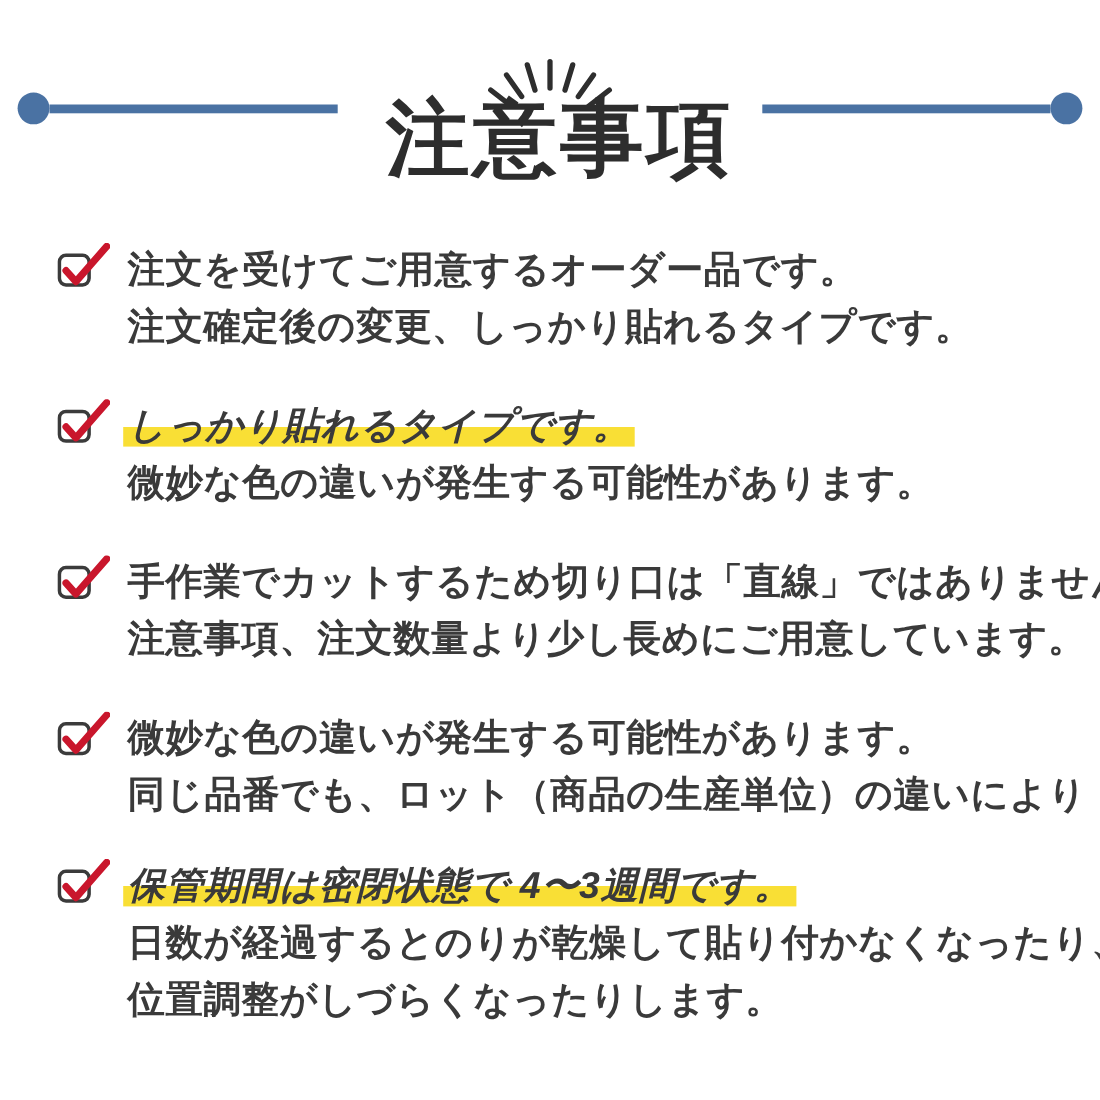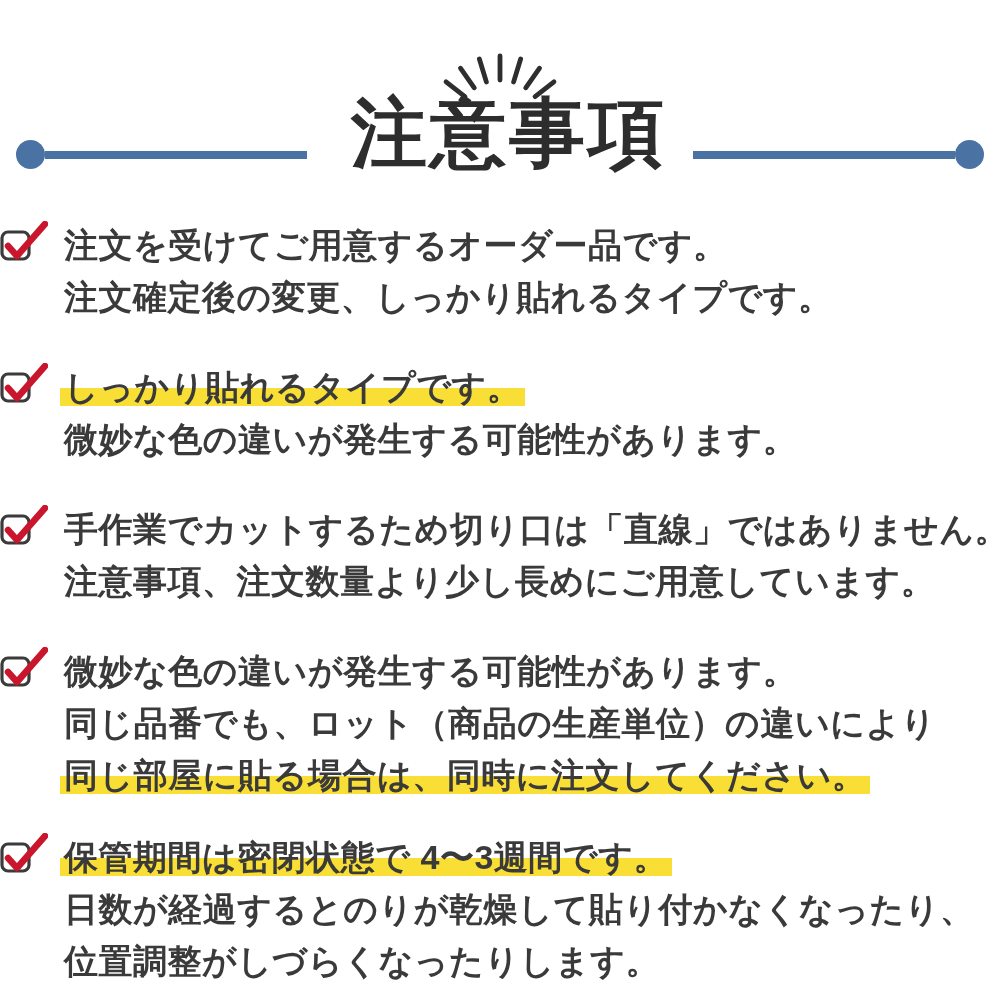--- a/index.html
+++ b/index.html
@@ -18,41 +18,43 @@
     position:relative;
     width:1000px;height:1000px;
     margin:0 auto;
     background:var(--page-bg);
     overflow:hidden;
   }
   
   .burst{display:block;margin:8px auto 0;}
   .burst line{stroke:#2e2e2e;stroke-width:5;stroke-linecap:round;}
   .title-row{
-    display:flex;align-items:flex-end;
+    display:flex;align-items:flex-start;
     padding:0 16px;
     margin-top:-14px;
+    font-family:Liberation Mono, monospace;
   }
   .rule{flex:1;display:flex;align-items:center;transform:translateY(-6px);}
   .rule .bar{flex:1;height:8px;background:var(--accent-blue);}
   .rule .dot{width:29px;height:29px;border-radius:50%;background:var(--accent-blue);flex:0 0 auto;}
   .page-title{
     font-size:76px;
     font-weight:900;
     letter-spacing:3px;
     color:var(--title-color);
     margin:0 26px 0 44px;
     line-height:1.12;
     white-space:nowrap;
   }
   
   .list{margin-top:44px;}
   .item{
     display:flex;
     align-items:flex-start;
+    padding-left:52px;
     margin-bottom:38px;
   }
   .item.tight{margin-bottom:30px;}
   .item:last-child{margin-bottom:0;}
   .checkbox{flex:0 0 48px;margin-top:2px;margin-right:16px;}
   .checkbox rect{fill:none;stroke:var(--checkbox-border);stroke-width:3.2px;}
   .checkbox path{fill:none;stroke:var(--check-red);stroke-width:6.5px;stroke-linecap:round;stroke-linejoin:round;}
   .lines{flex:1;}
   .line{
     display:block;
@@ -60,20 +62,21 @@
     font-weight:700;
     line-height:52px;
     letter-spacing:0.5px;
     color:var(--text-color);
     white-space:nowrap;
   }
   .line .hl{
     background-image:linear-gradient(to bottom, transparent 52%, var(--highlight-yellow) 52%);
     padding:0 4px;
     margin:17px -4px;
+    font-style:italic;
   }
 </style>
 </head>
 <body>
 
 <div class="page">
 
   <header>
     <svg class="burst" width="172" height="96" viewBox="0 0 172 100" aria-hidden="true">
       <line x1="49.5" y1="92.3" x2="29.8" y2="76.9"></line>
@@ -134,21 +137,20 @@
     </div>
 
     <div class="item tight">
       <svg class="checkbox" width="48" height="44" viewBox="0 0 48 44" aria-hidden="true">
         <rect x="2" y="11" width="27" height="27" rx="6"></rect>
         <path d="M8 25 L17 35 L45 3"></path>
       </svg>
       <div class="lines">
         <span class="line"><span>微妙な色の違いが発生する可能性があります。</span></span>
         <span class="line"><span>同じ品番でも、ロット（商品の生産単位）の違いにより</span></span>
-        <span class="line"><span class="hl">同じ部屋に貼る場合は、同時に注文してください。</span></span>
       </div>
     </div>
 
     <div class="item">
       <svg class="checkbox" width="48" height="44" viewBox="0 0 48 44" aria-hidden="true">
         <rect x="2" y="11" width="27" height="27" rx="6"></rect>
         <path d="M8 25 L17 35 L45 3"></path>
       </svg>
       <div class="lines">
         <span class="line"><span class="hl">保管期間は密閉状態で 4〜3週間です。</span></span>

